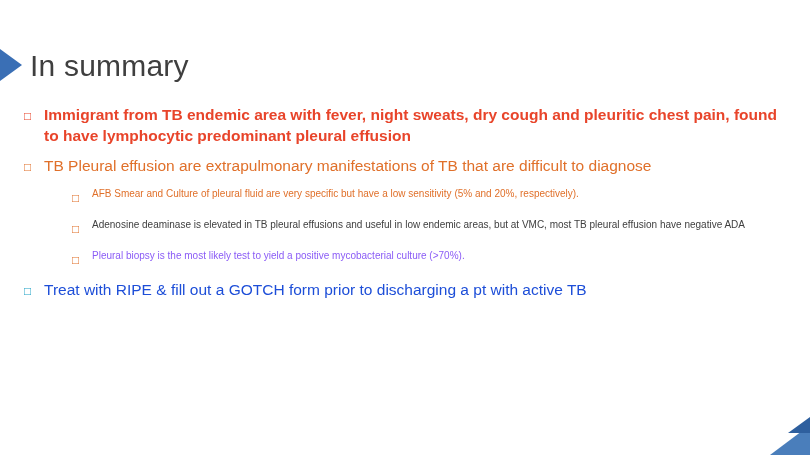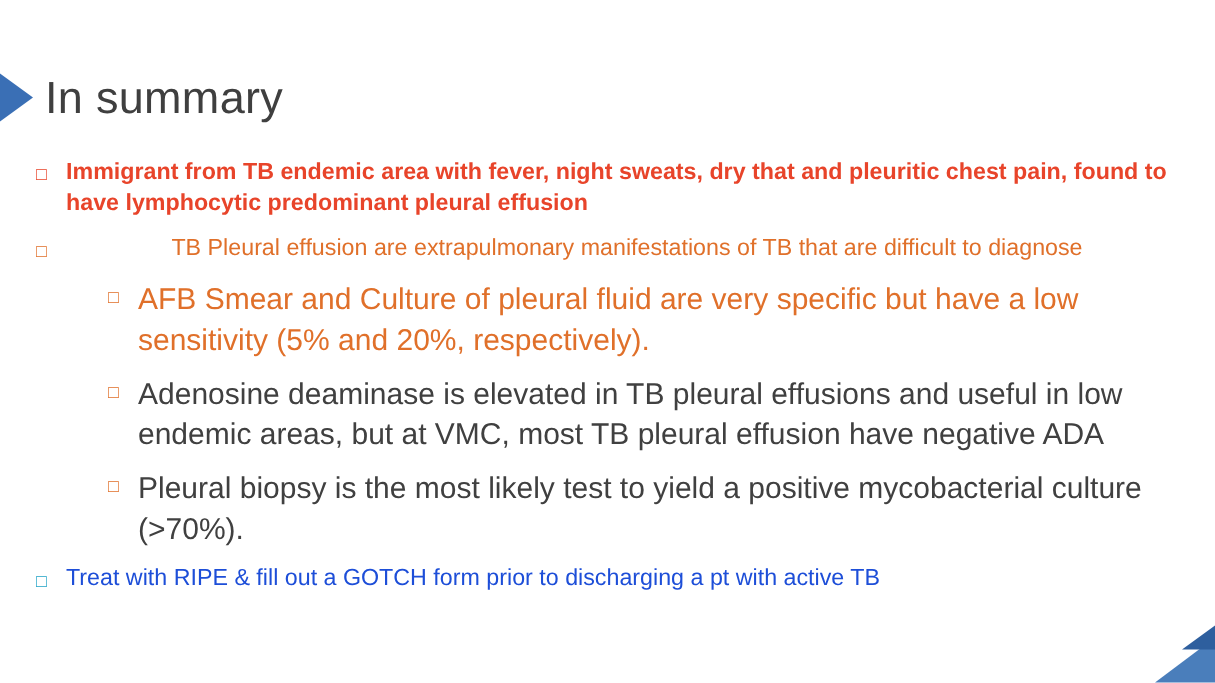--- a/index.html
+++ b/index.html
@@ -78,21 +78,21 @@
   }
   .lvl1 .btext {
     font-size: 15.5px;
   }
   
   .lvl2 {
     margin-left: 48px;
     width: 718px;
   }
   .lvl2 .btext {
-    font-size: 20px;
+    font-size: 10px;
   }
   .bold {
     font-weight: bold;
   }
   .spacer-sm {
     height: 6px;
   }
   
   .corner {
     position: absolute;
@@ -127,49 +127,49 @@
 
   <div class="title-row">
     <div class="title-arrow"></div>
     <div class="title-text">In summary</div>
   </div>
 
   <div class="content">
 
     <div class="bullet lvl1">
       <span class="marker" style="color:#e8442a;">□</span>
-      <span class="btext bold" style="color:#e8442a;">Immigrant from TB endemic area with fever, night sweats, dry that and pleuritic chest pain, found to have lymphocytic predominant pleural effusion</span>
+      <span class="btext bold" style="color:#e8442a;">Immigrant from TB endemic area with fever, night sweats, dry cough and pleuritic chest pain, found to have lymphocytic predominant pleural effusion</span>
     </div>
 
     <div class="spacer-sm"></div>
 
     <div class="bullet lvl1">
       <span class="marker" style="color:#e0702a;">□</span>
-      <span class="btext" style="color:#e0702a;text-align:center;">TB Pleural effusion are extrapulmonary manifestations of TB that are difficult to diagnose</span>
+      <span class="btext" style="color:#e0702a;">TB Pleural effusion are extrapulmonary manifestations of TB that are difficult to diagnose</span>
     </div>
 
     <div class="spacer-sm"></div>
 
     <div class="bullet lvl2">
       <span class="marker" style="color:#e0702a;">□</span>
       <span class="btext" style="color:#e0702a;">AFB Smear and Culture of pleural fluid are very specific but have a low sensitivity (5% and 20%, respectively).</span>
     </div>
 
     <div class="spacer-sm"></div>
 
     <div class="bullet lvl2">
       <span class="marker" style="color:#e0702a;">□</span>
       <span class="btext" style="color:#404040;">Adenosine deaminase is elevated in TB pleural effusions and useful in low endemic areas, but at VMC, most TB pleural effusion have negative ADA</span>
     </div>
 
     <div class="spacer-sm"></div>
 
     <div class="bullet lvl2">
       <span class="marker" style="color:#e0702a;">□</span>
-      <span class="btext" style="color:#404040;">Pleural biopsy is the most likely test to yield a positive mycobacterial culture (&gt;70%).</span>
+      <span class="btext" style="color:#8b5cf6;">Pleural biopsy is the most likely test to yield a positive mycobacterial culture (&gt;70%).</span>
     </div>
 
     <div class="spacer-sm"></div>
 
     <div class="bullet lvl1">
       <span class="marker" style="color:#21a3c6;">□</span>
       <span class="btext" style="color:#1d4ed8;">Treat with RIPE &amp; fill out a GOTCH form prior to discharging a pt with active TB</span>
     </div>
 
   </div>

